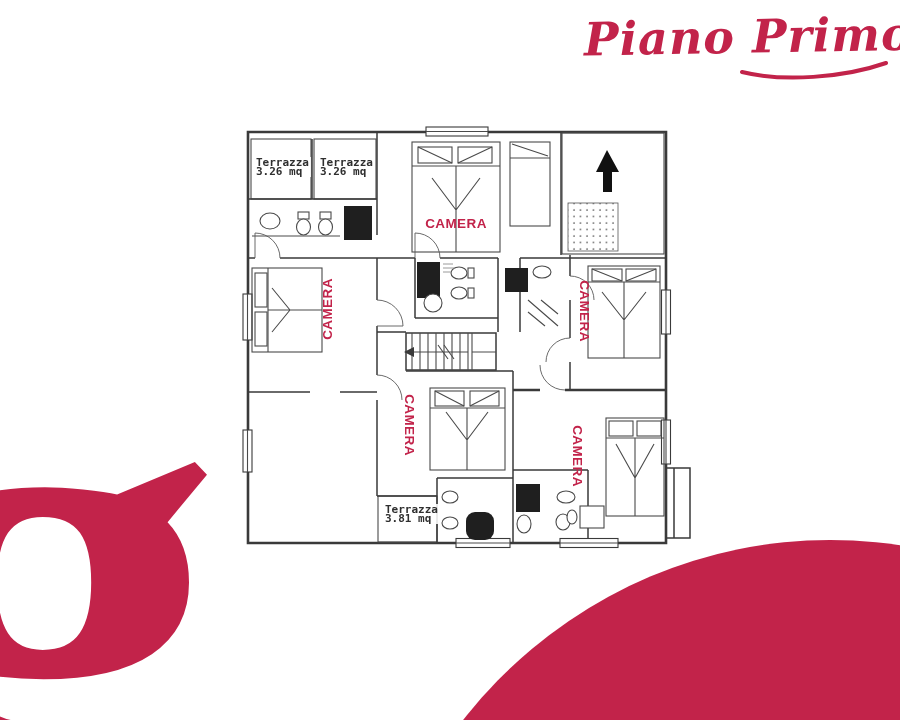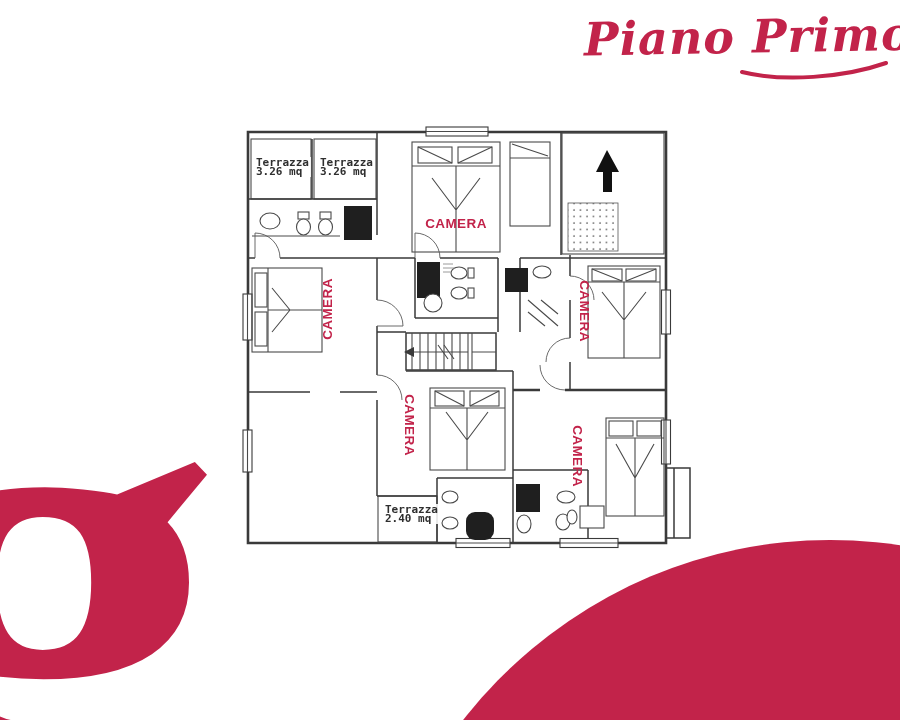--- a/index.html
+++ b/index.html
@@ -216,19 +216,19 @@
 <div class="terr-label" style="left:254px;top:157px;">
   <span>Terrazza</span><br>
   <span>3.26 mq</span>
 </div>
 <div class="terr-label" style="left:318px;top:157px;">
   <span>Terrazza</span><br>
   <span>3.26 mq</span>
 </div>
 <div class="terr-label" style="left:383px;top:504px;">
   <span>Terrazza</span><br>
-  <span>2.40 mq</span>
+  <span>3.81 mq</span>
 </div>
 
 <div class="title">Piano Primo</div>
 <svg style="position:absolute;left:738px;top:58px;" width="152" height="26" viewBox="0 0 152 26">
   <path d="M4,14 C45,24 105,20 148,5" fill="none" stroke="var(--accent)" stroke-width="4" stroke-linecap="round"></path>
 </svg>
 
 </body></html>

